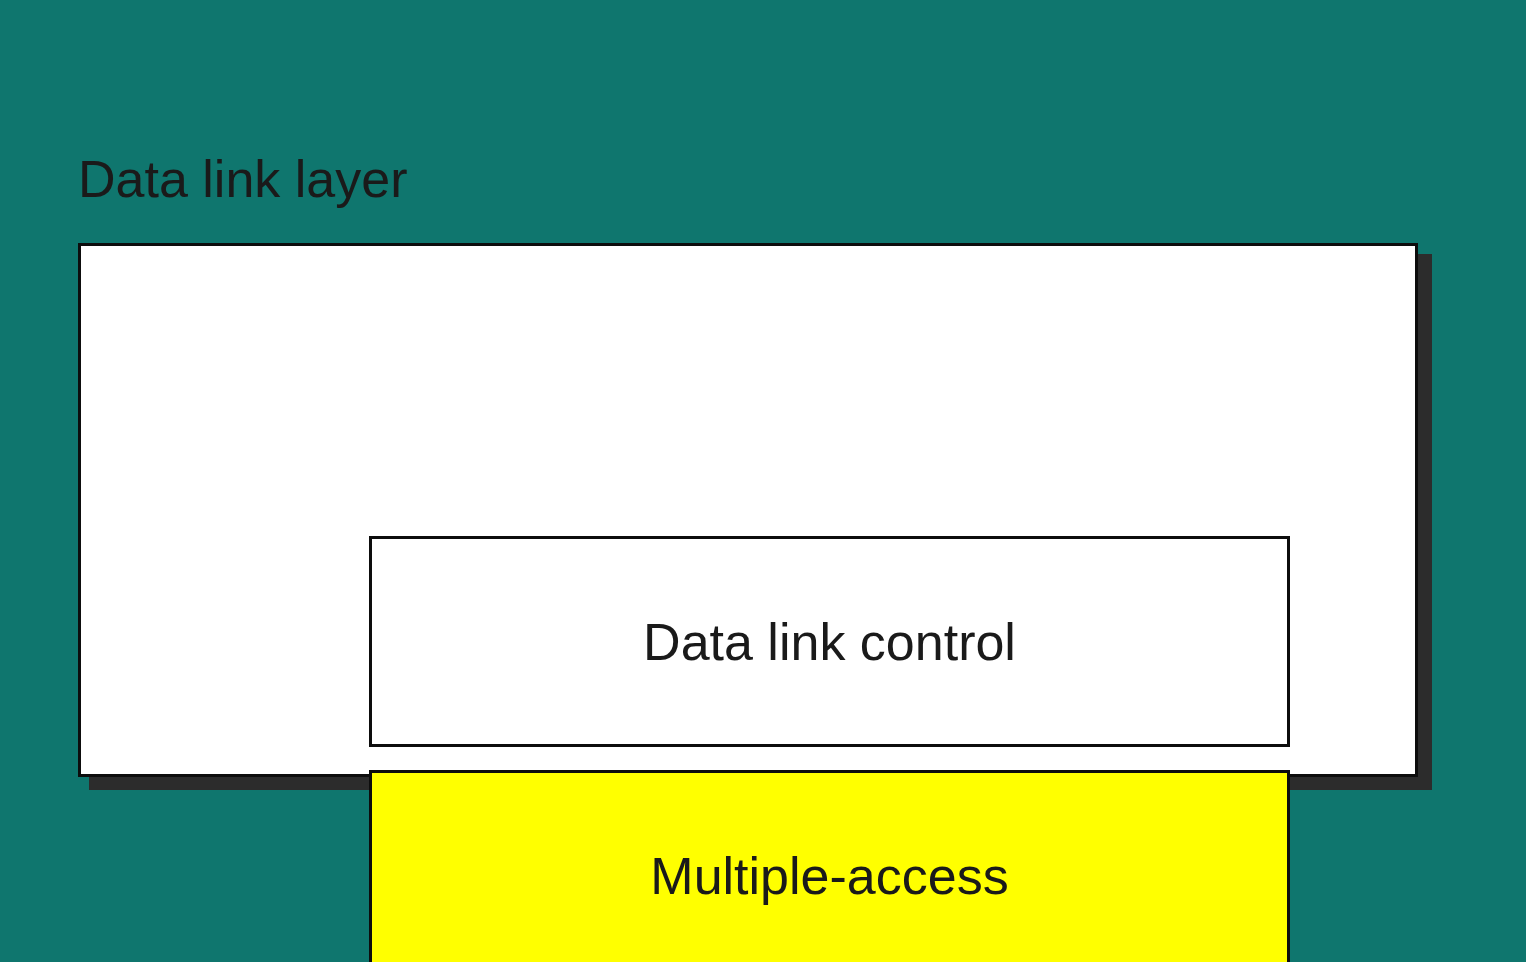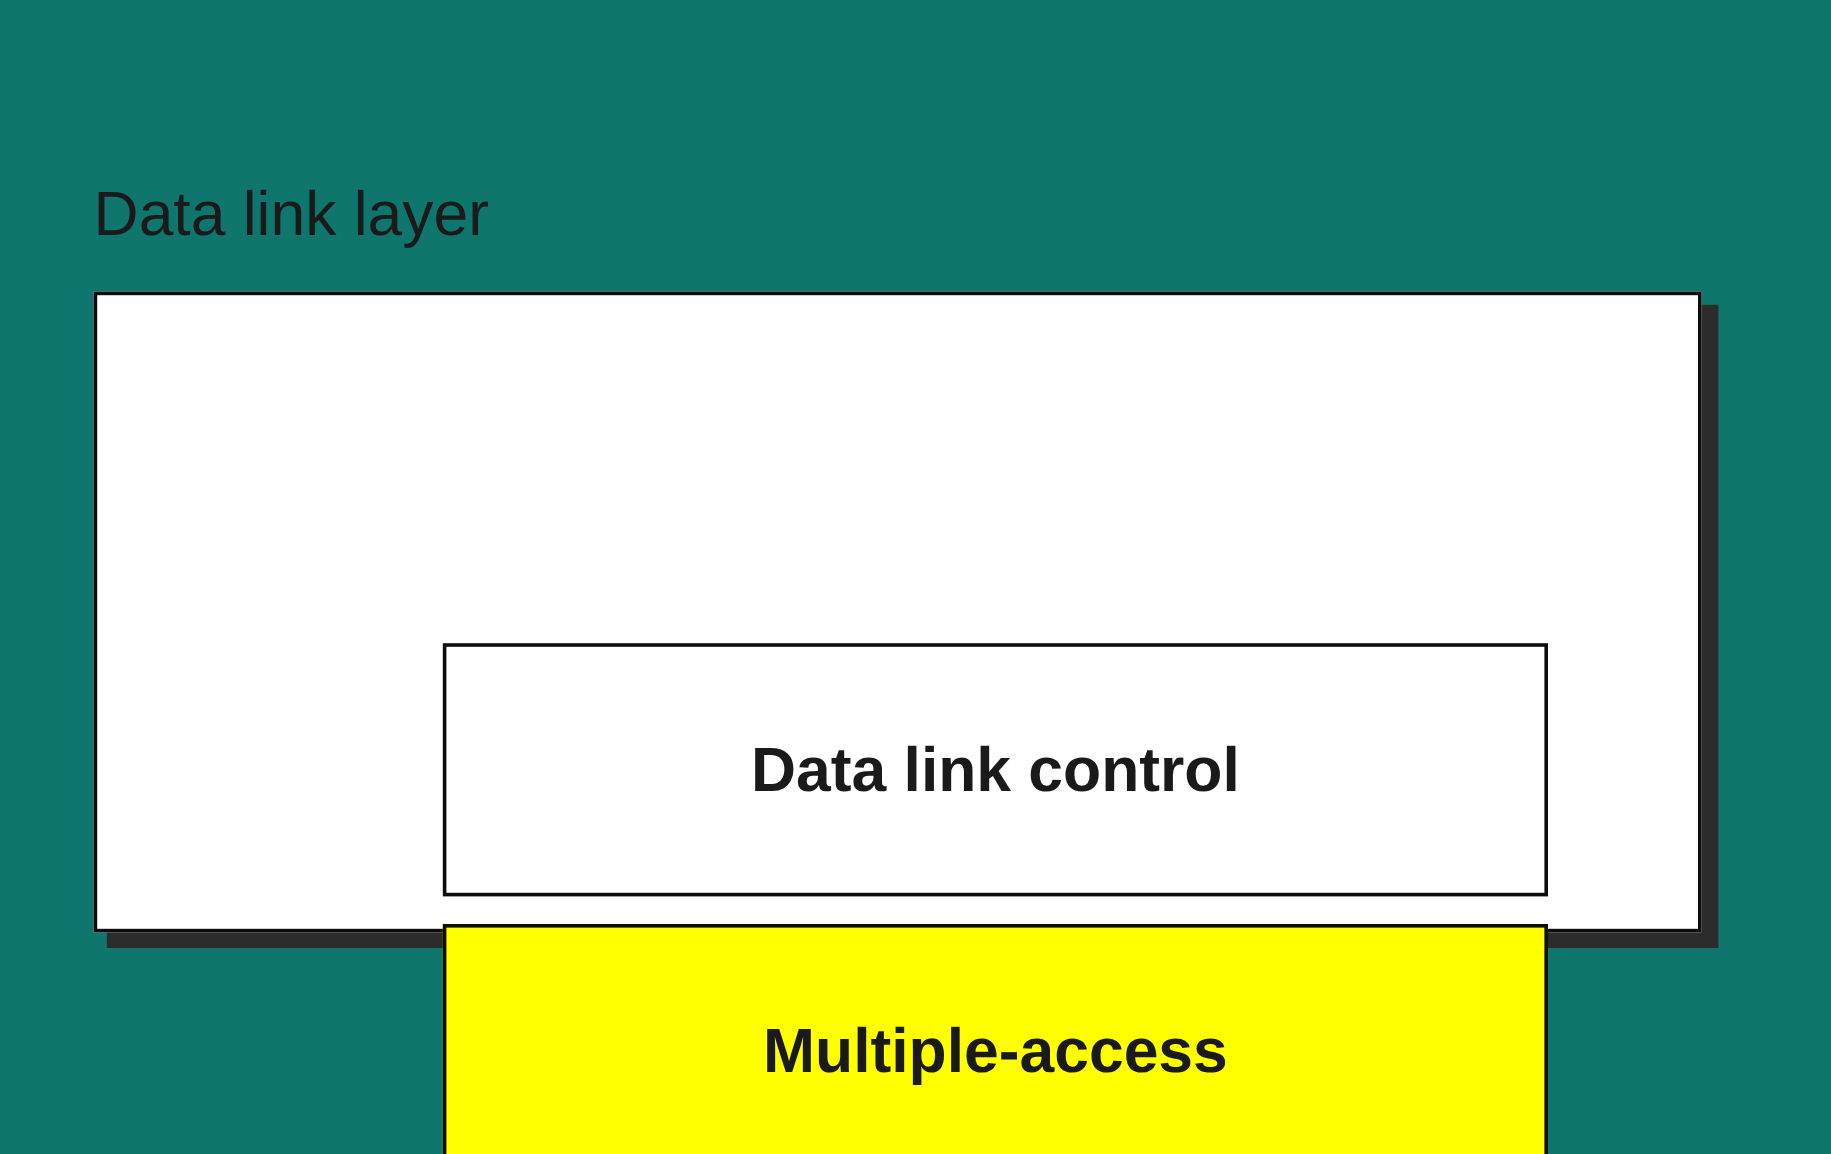--- a/index.html
+++ b/index.html
@@ -65,21 +65,21 @@
     display: flex;
     align-items: center;
     justify-content: center;
   }
 
   .sublayer .sublayer-label {
     font-size: 52px;
     line-height: 56px;
     color: #1a1a1a;
     white-space: nowrap;
-    font-weight: 700;
+    font-weight: 400;
   }
 
   #sublayer-dlc {
     left: 288px;
     top: 290px;
     width: 921px;
     height: 211px;
     background: #ffffff;
   }
 

